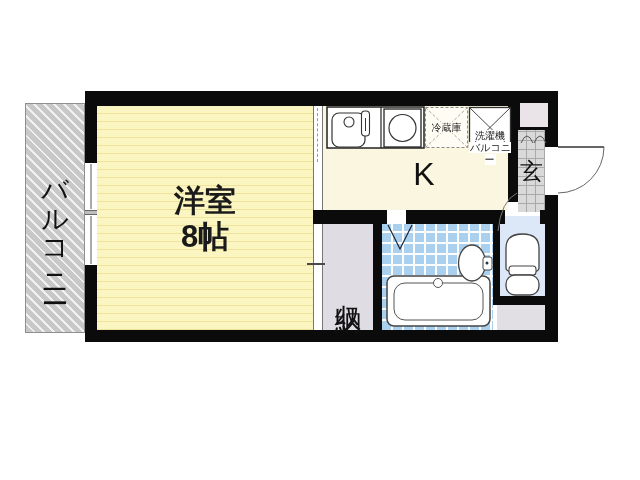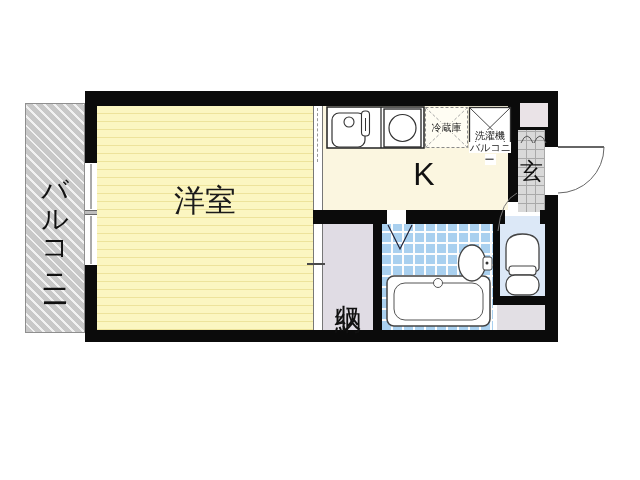--- a/index.html
+++ b/index.html
@@ -43,21 +43,21 @@
   .gap{background:#fff;}
   .window-gap{left:85px;top:163px;width:12px;height:102px;}
   .window-mullion{left:85px;top:210px;width:12px;height:5px;background:#bdbdbd;border-top:1px solid #666;border-bottom:1px solid #666;box-sizing:border-box;}
   .door-gap{left:545px;top:147px;width:13px;height:48px;}
   .strip{background:#fff;border-left:1px solid #777;border-right:1px solid #777;box-sizing:border-box;}
   .strip-k{left:313px;top:106px;width:10px;height:104px;}
   .strip-closet{left:313px;top:224px;width:10px;height:106px;}
   .strip-dash{left:317px;top:108px;width:1px;height:54px;border-left:1px dashed #999;}
   .closet-tick{left:307px;top:263px;width:18px;height:2px;background:#4a4a4a;}
   
-  .room-label{left:145px;top:183px;width:120px;text-align:center;color:#1a1a1a;font-size:31px;line-height:36px;}
+  .room-label{left:145px;top:183px;width:120px;text-align:center;color:#1a1a1a;font-size:31px;line-height:36px;font-weight:bold;}
   .k-label{left:404px;top:156px;width:40px;text-align:center;font-size:32px;color:#111;}
   .fridge-label{left:425px;top:121px;width:43px;text-align:center;font-size:10px;color:#222;}
   .fridge-label span{background:#fffdf3;padding:0 1px;}
   .washer-label{left:466px;top:110px;width:48px;text-align:center;font-size:10px;line-height:12px;color:#1a1a1a;margin-top:20px;}
   .washer-label span{background:#fff;padding:0 1px;}
   .gen-label{left:517px;top:156px;width:29px;text-align:center;font-size:23px;color:#111;}
   .closet-label{left:329px;top:244px;width:38px;height:84px;display:flex;align-items:center;justify-content:center;
     writing-mode:vertical-rl;font-size:27px;letter-spacing:3px;color:#111;}
   .disclaimer{left:230px;top:350px;font-size:14px;color:#3a3a3a;letter-spacing:0.5px;white-space:nowrap;}
   svg.fixtures{left:0;top:0;pointer-events:none;}
@@ -158,20 +158,21 @@
 
     <g>
       <line x1="91" y1="164" x2="91" y2="209" stroke="#555" stroke-width="1"></line>
       <line x1="91" y1="216" x2="91" y2="264" stroke="#555" stroke-width="1"></line>
     </g>
   </svg>
 
   <div class="abs balcony-label">バルコニー</div>
   <div class="abs room-label">
     <div>洋室</div>
+    <div>8帖</div>
   </div>
   <div class="abs k-label">K</div>
   <div class="abs fridge-label"><span>冷蔵庫</span></div>
   <div class="abs washer-label">
     <span>洗濯機</span><br>
     <span>バルコニー</span>
   </div>
   <div class="abs gen-label">玄</div>
   <div class="abs closet-label">収納</div>
 

